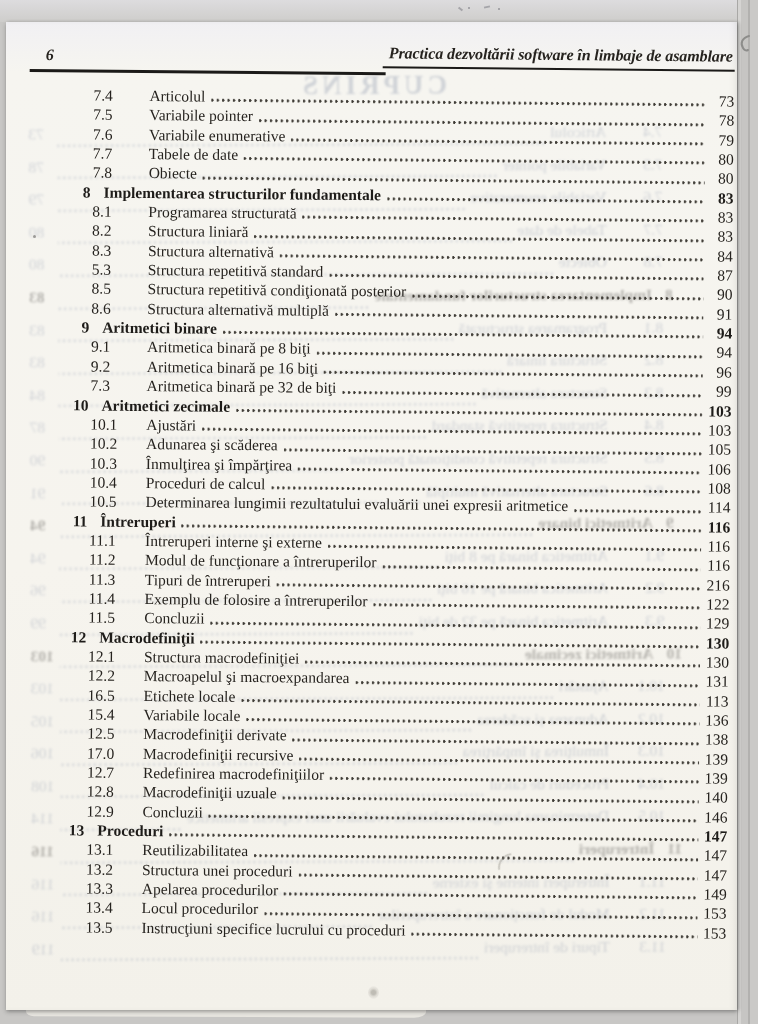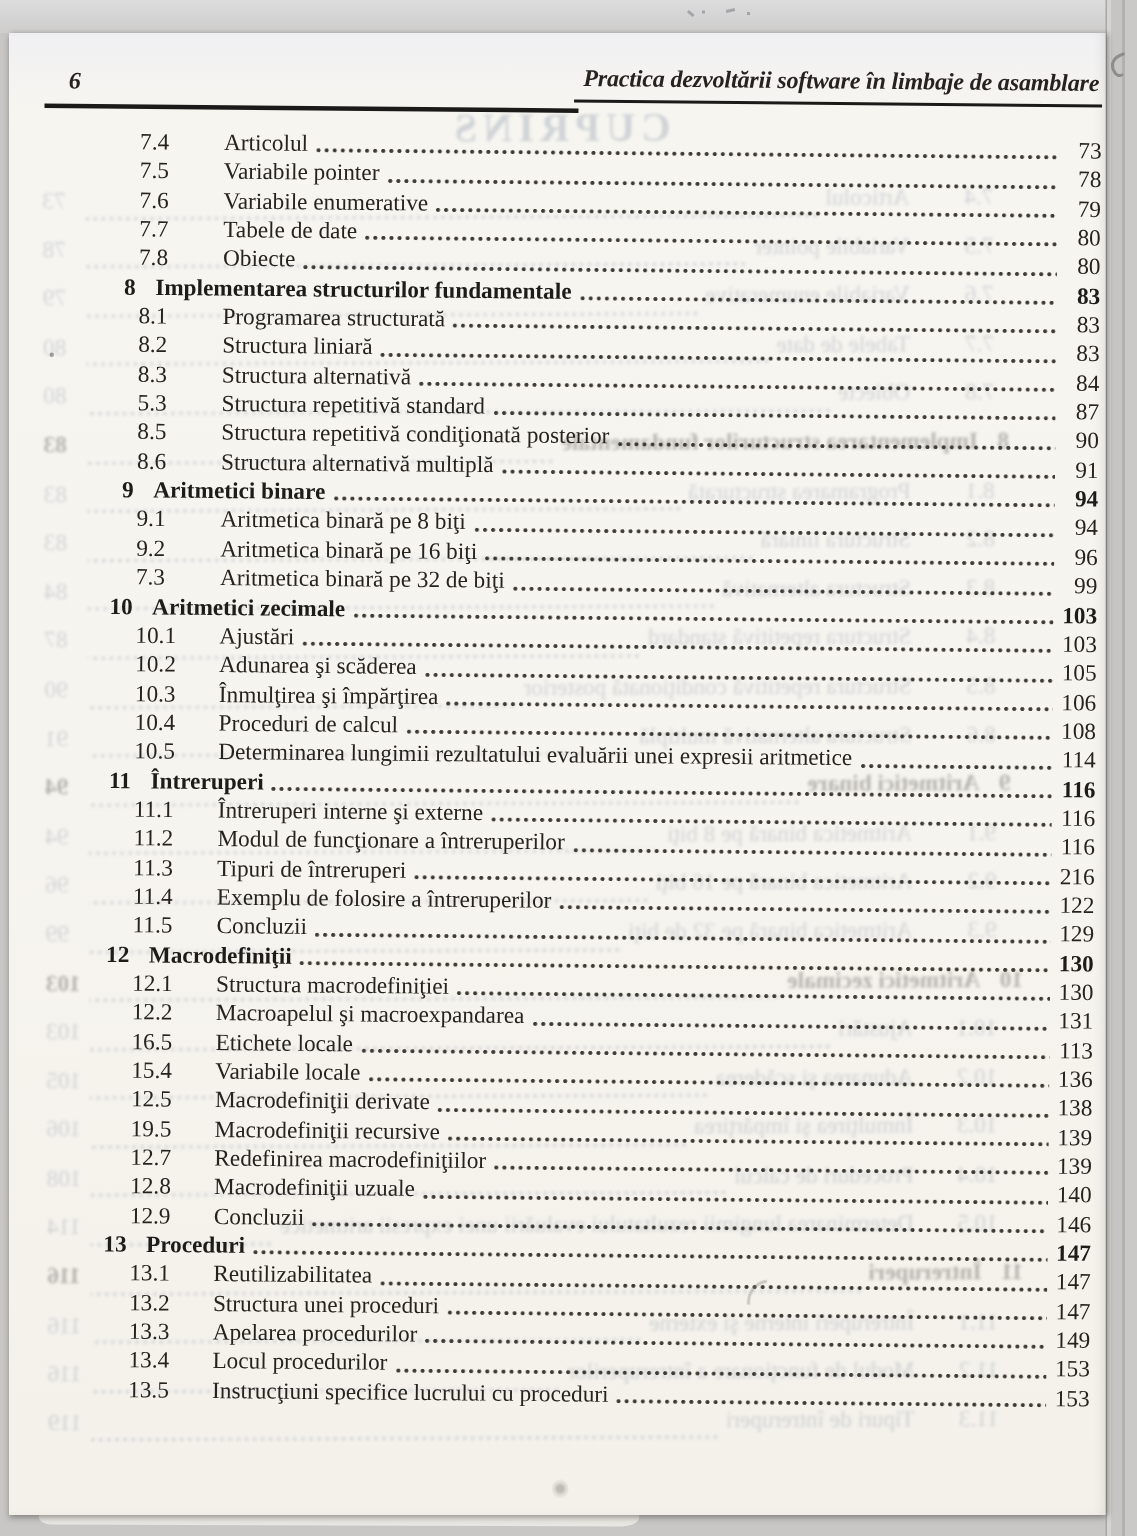--- a/index.html
+++ b/index.html
@@ -448,21 +448,21 @@
     <span class="leader"></span>
     <span class="page">136</span>
   </div>
           <div class="row section">
     <span class="num">12.5</span>
     <span class="title">Macrodefiniţii derivate</span>
     <span class="leader"></span>
     <span class="page">138</span>
   </div>
           <div class="row section">
-    <span class="num">19.5</span>
+    <span class="num">17.0</span>
     <span class="title">Macrodefiniţii recursive</span>
     <span class="leader"></span>
     <span class="page">139</span>
   </div>
           <div class="row section">
     <span class="num">12.7</span>
     <span class="title">Redefinirea macrodefiniţiilor</span>
     <span class="leader"></span>
     <span class="page">139</span>
   </div>

